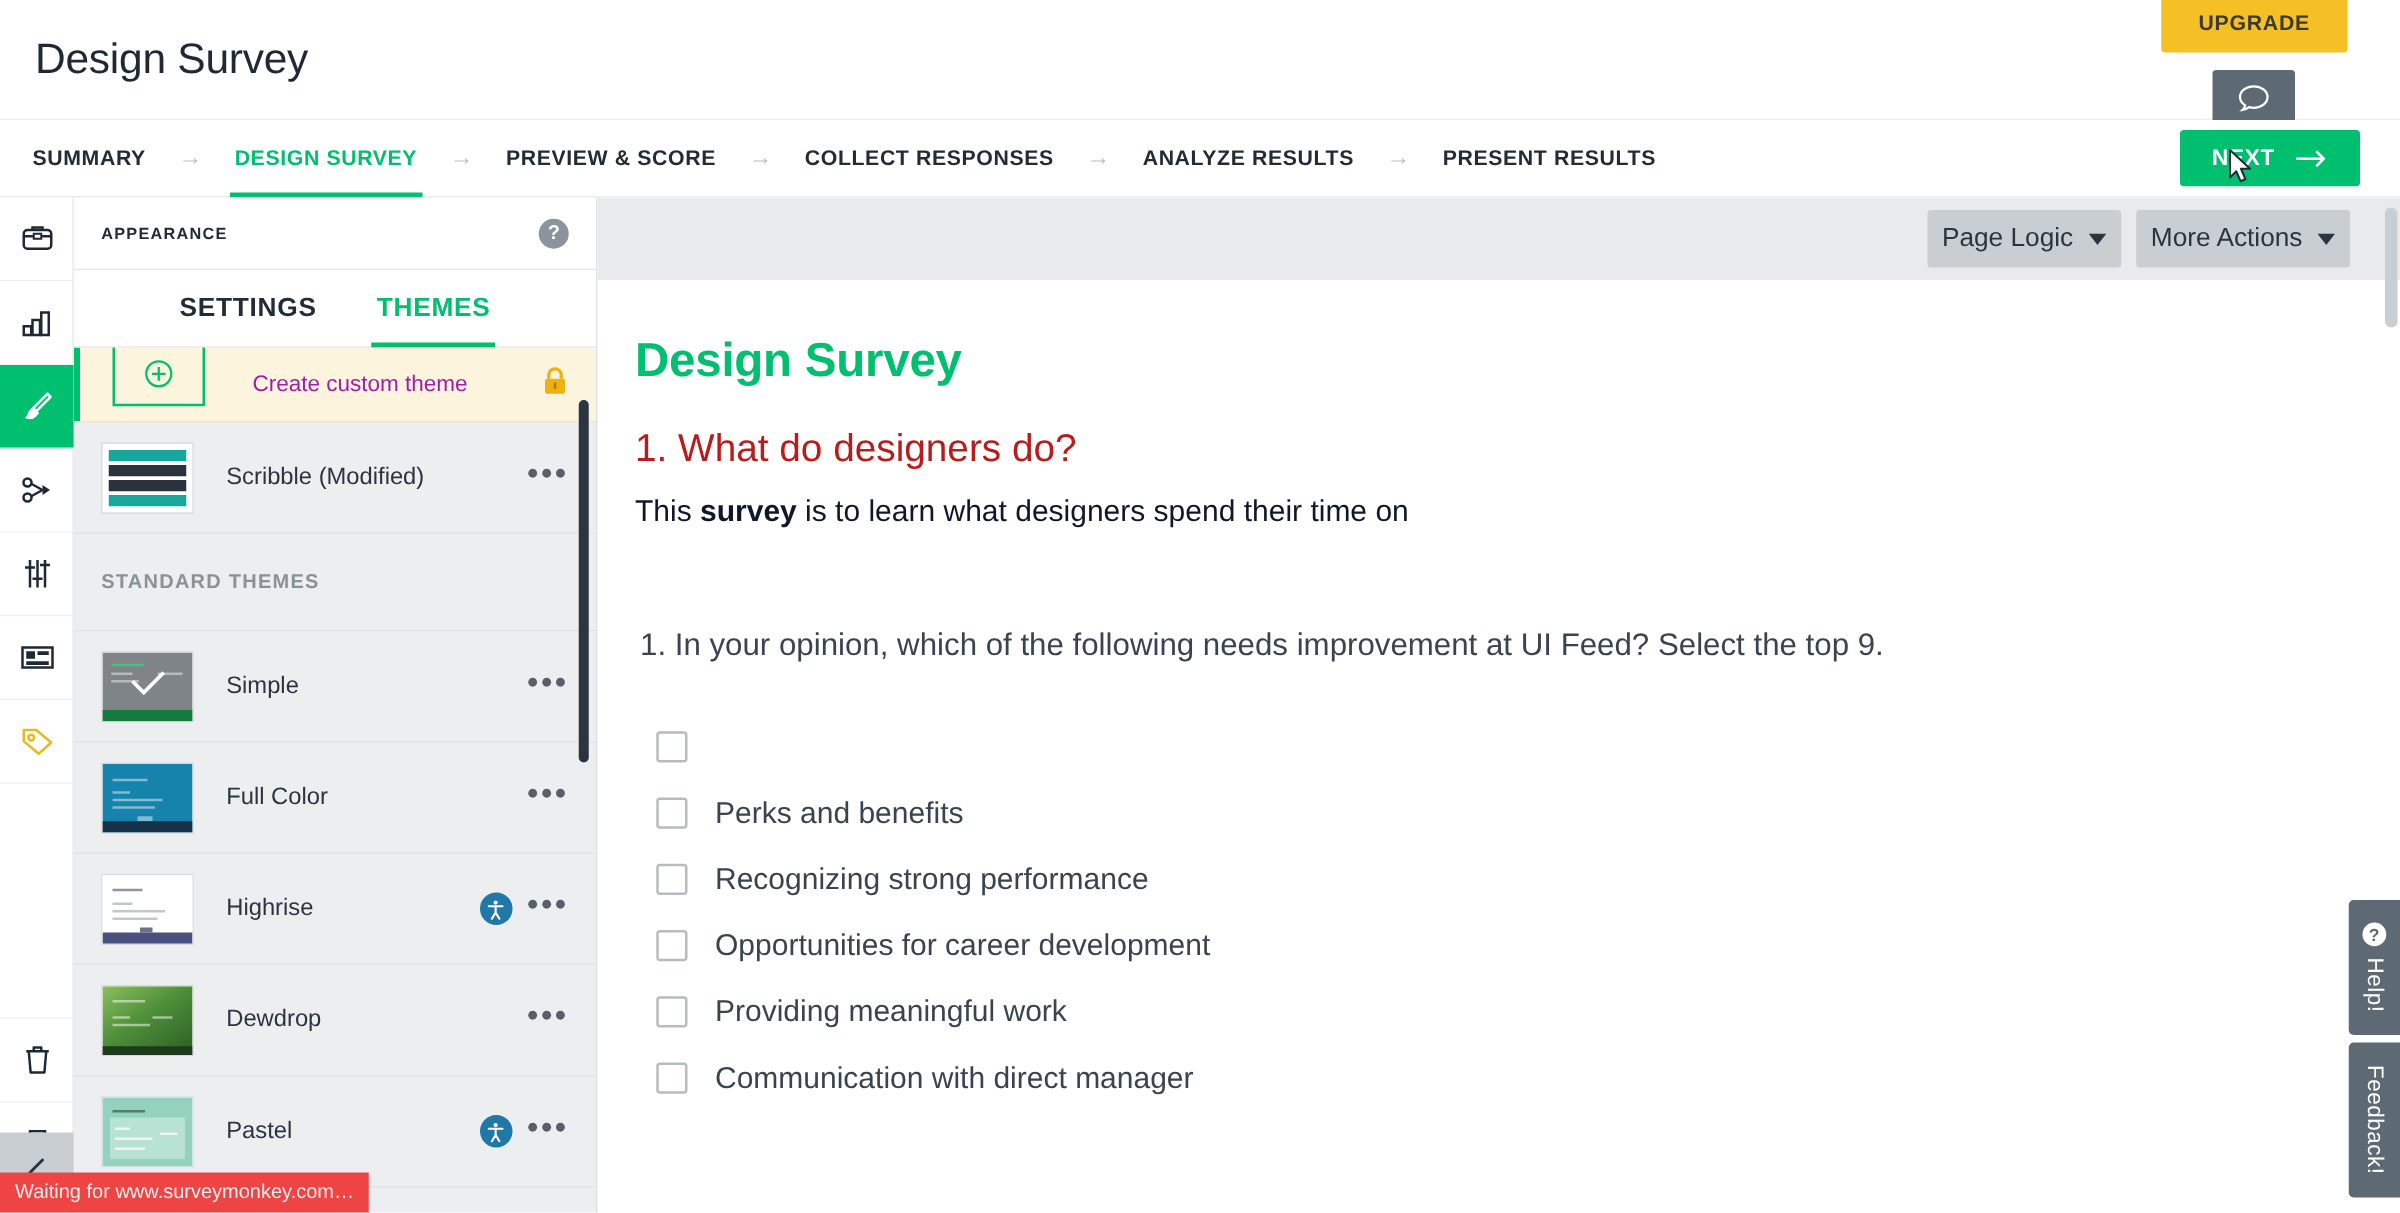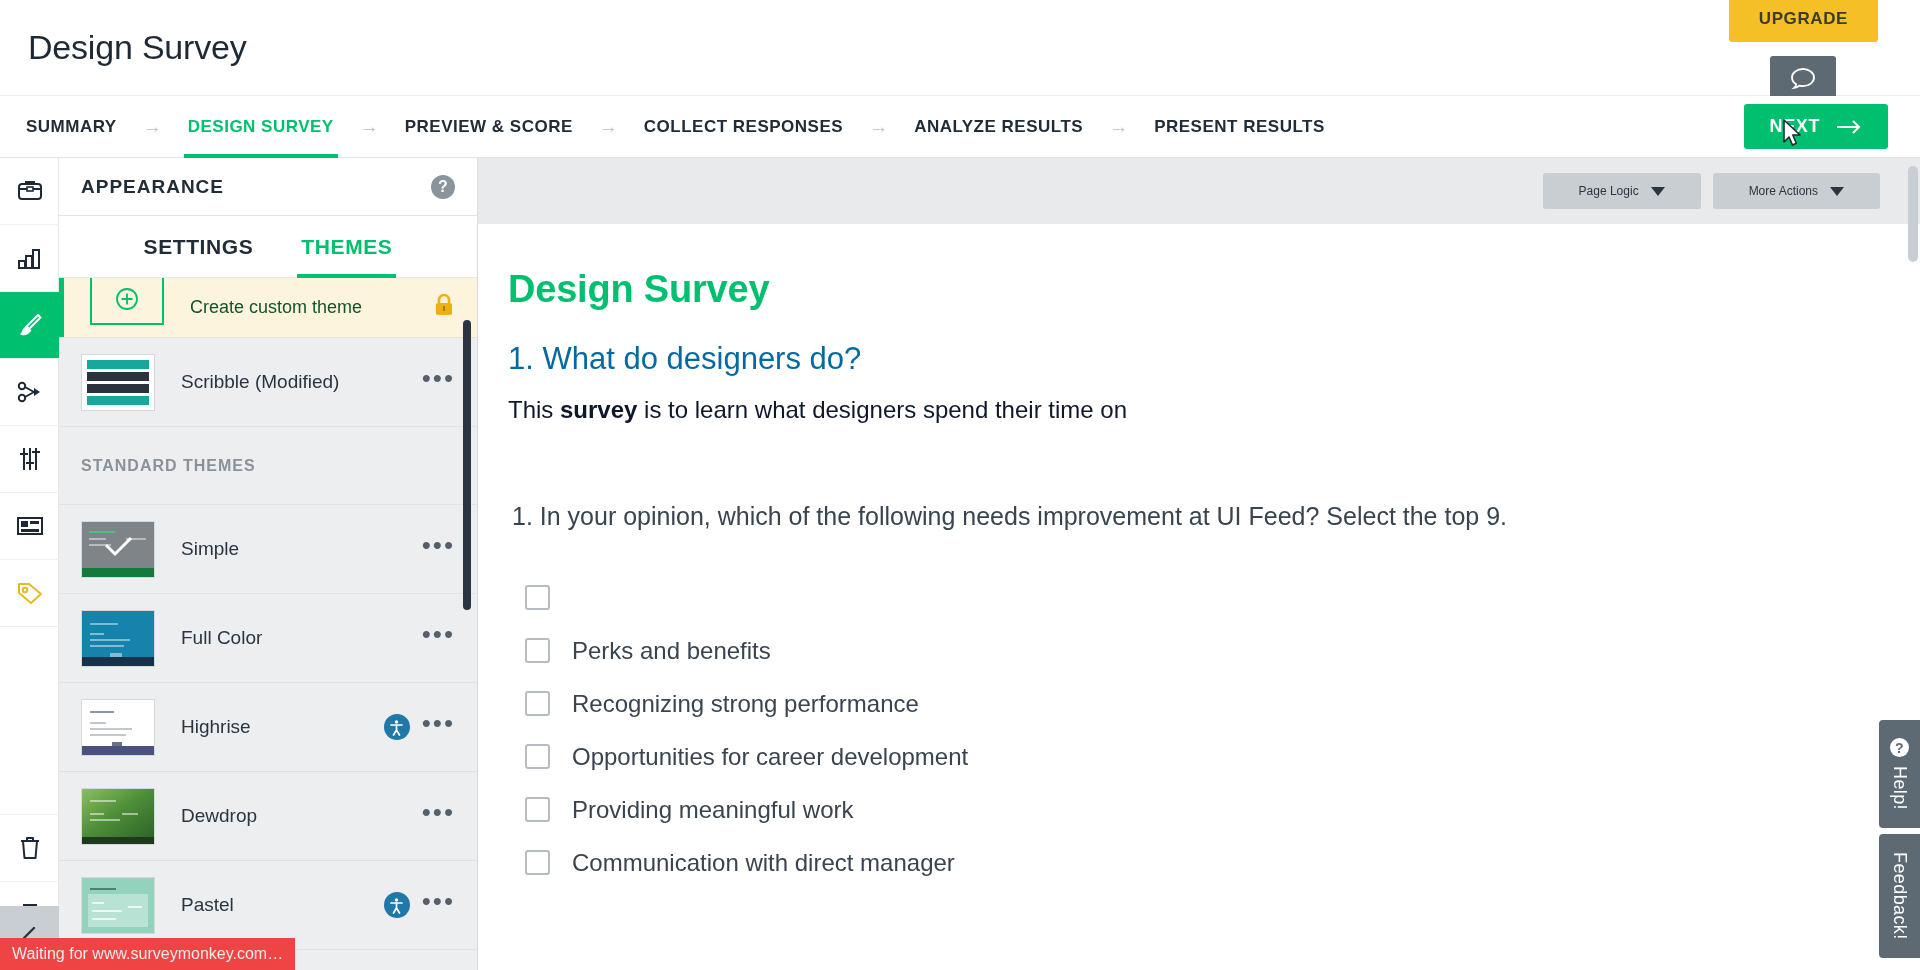--- a/index.html
+++ b/index.html
@@ -93,21 +93,21 @@
   .panel {
     position: absolute; top: 158px; left: 59px; width: 419px; height: 812px;
     background: #eceef0; border-right: 1px solid #d9dde0;
     overflow: hidden;
   }
   .panel-head {
     height: 58px; background: #fff; border-bottom: 1px solid #e3e6e8;
     display: flex; align-items: center; padding: 0 22px;
   }
   .panel-head-title {
-    font-size: 19px; font-weight: 700; letter-spacing: 1px; color: #222c36;
+    font-size: 13px; font-weight: 700; letter-spacing: 1px; color: #222c36;
   }
   .help-circle {
     margin-left: auto; width: 24px; height: 24px; border-radius: 50%;
     background: #8b949c; color: #fff;
     font-size: 16px; font-weight: 700;
     display: flex; align-items: center; justify-content: center;
     cursor: pointer;
   }
   .panel-tabs {
     height: 62px; background: #fff; border-bottom: 1px solid #e3e6e8;
@@ -133,21 +133,21 @@
   }
   .create-row::before {
     content: ""; position: absolute; left: 0; top: 0; bottom: 0;
     width: 5px; background: #00bf6f;
   }
   .create-thumb {
     width: 74px; height: 52px; border: 2px solid #00bf6f; background: #fcf4dd;
     display: flex; align-items: center; justify-content: center;
     margin-left: 9px; margin-top: -18px;
   }
-  .create-label { margin-left: 26px; font-size: 18px; color: #14532d; text-align: center; }
+  .create-label { margin-left: 38px; font-size: 18px; color: #a21caf; text-align: center; }
   .lock-icon { margin-left: auto; }
 
   .theme-row {
     height: 89px; display: flex; align-items: center; padding: 0 22px;
     border-bottom: 1px solid #e0e3e5; cursor: pointer;
   }
   .theme-thumb {
     width: 74px; height: 57px; flex: none;
     border: 1px solid #d5d9dc; background: #fff;
     position: relative; overflow: hidden;
@@ -204,38 +204,38 @@
     background: #fff; overflow: hidden;
   }
   .canvas-toolbar {
     height: 66px; background: #e8eaec;
     display: flex; align-items: center; justify-content: flex-end;
     padding-right: 40px; gap: 12px;
     position: relative;
   }
   .tb-btn {
     background: #c9ced3; border: none; border-radius: 3px;
-    font-size: 12px; color: #2b3540;
-    padding: 11px 36px; display: flex; align-items: center; gap: 12px;
+    font-size: 21px; color: #2b3540;
+    padding: 11px 12px; display: flex; align-items: center; gap: 12px;
     cursor: pointer;
   }
   .caret { width: 0; height: 0; border-left: 7px solid transparent;
            border-right: 7px solid transparent; border-top: 9px solid #2b3540; }
   .canvas-scrollbar {
     position: absolute; right: 2px; top: 8px; width: 10px; height: 96px;
     background: #c9ced3; border-radius: 5px; cursor: pointer;
   }
 
   .survey-body { padding: 44px 0 0 30px; }
   .survey-title {
     font-size: 38px; font-weight: 700; color: #00bf6f;
     letter-spacing: -0.2px;
   }
   .page-title {
-    margin-top: 30px; font-size: 31px; font-weight: 400; color: #0369a1;
+    margin-top: 30px; font-size: 31px; font-weight: 400; color: #b91c1c;
   }
   .page-desc {
     margin-top: 19px; font-size: 24px; color: #0f172a; font-weight: 400;
   }
   .page-desc b { font-weight: 700; }
   .question {
     margin-top: 78px; margin-left: 4px;
     font-size: 25px; color: #3a444e; font-weight: 400;
   }
   .choices { margin-top: 40px; margin-left: 17px; }

